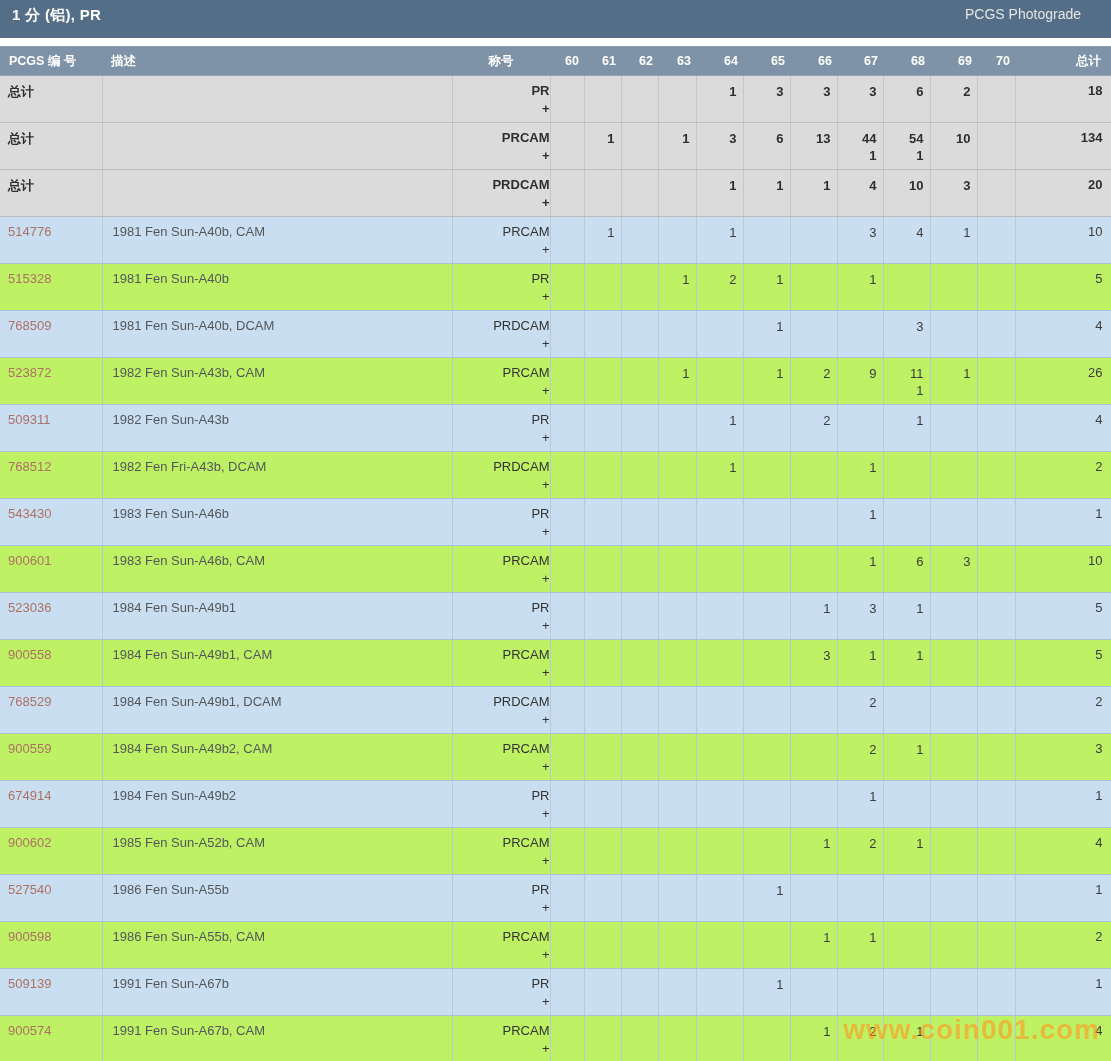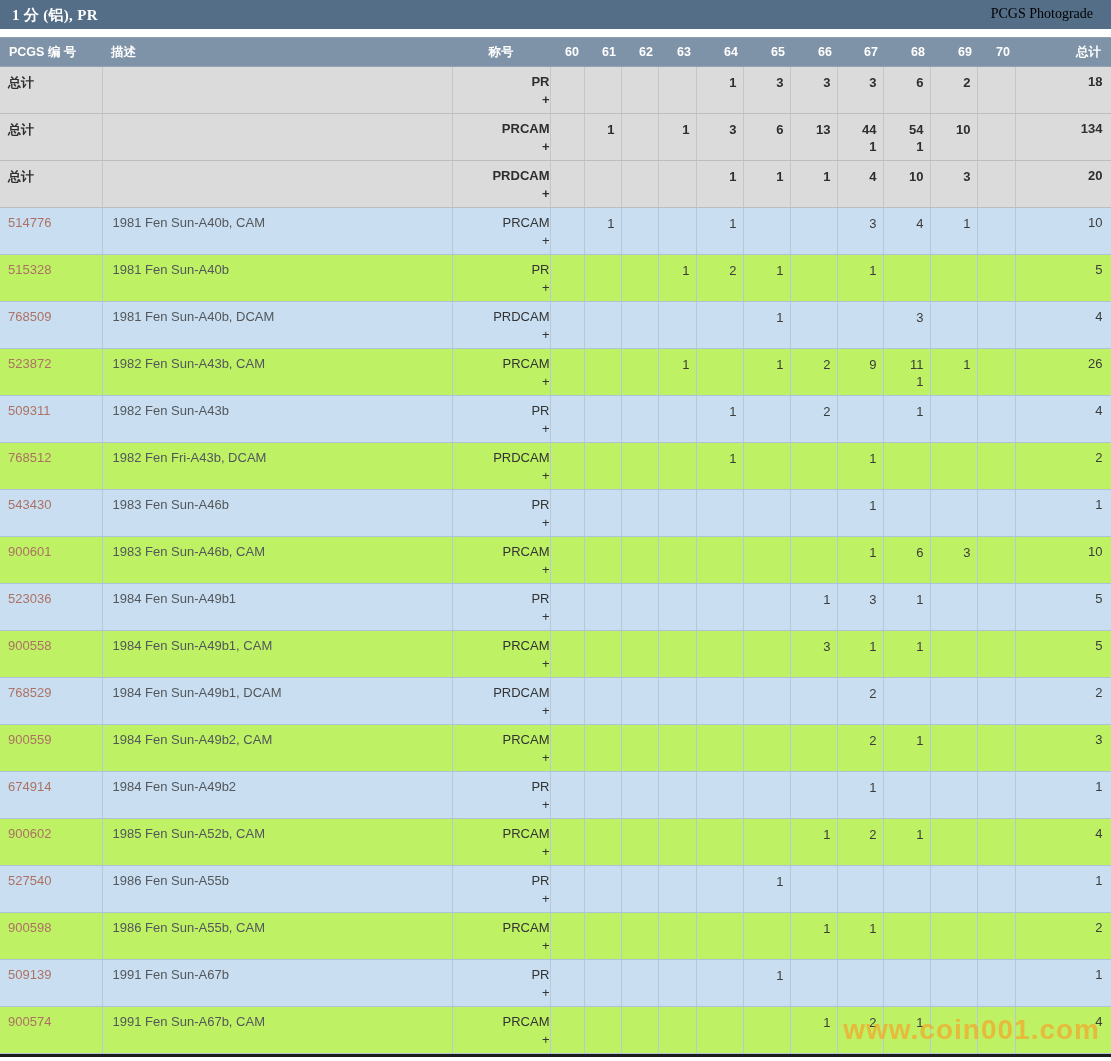--- a/index.html
+++ b/index.html
@@ -3,27 +3,26 @@
 <meta charset="utf-8">
 <style>
   * { margin:0; padding:0; box-sizing:border-box; }
   html,body {
     width:1111px; height:1061px; overflow:hidden;
     font-family:"Liberation Sans","DejaVu Sans",sans-serif;
     background:#ffffff; position:relative;
   }
   
   .titlebar {
-    height:29px; background:#546e88;
+    height:38px; background:#546e88;
     display:flex; justify-content:space-between; align-items:flex-start;
-    padding:6px 18px 0 12px;
-    font-family:Liberation Serif, serif;
+    padding:6px 30px 0 12px;
   }
   .titlebar .title { color:#ffffff; font-size:15px; font-weight:bold; letter-spacing:.3px; }
-  .titlebar .right-label { color:#000000; font-size:14px; }
+  .titlebar .right-label { color:#e5e5e5; font-size:14px; }
 
   
   table { width:1111px; border-collapse:collapse; table-layout:fixed;margin-top:8px; }
   thead tr { height:29px; background:#7e93a8; }
   thead th {
     color:#ffffff; font-size:12.5px; font-weight:bold;
     vertical-align:middle; border-bottom:1px solid #93a4b4;
     border-top:1px solid #8ea1b2;
   }
   th.h-left  { text-align:left;  padding-left:9px; }

